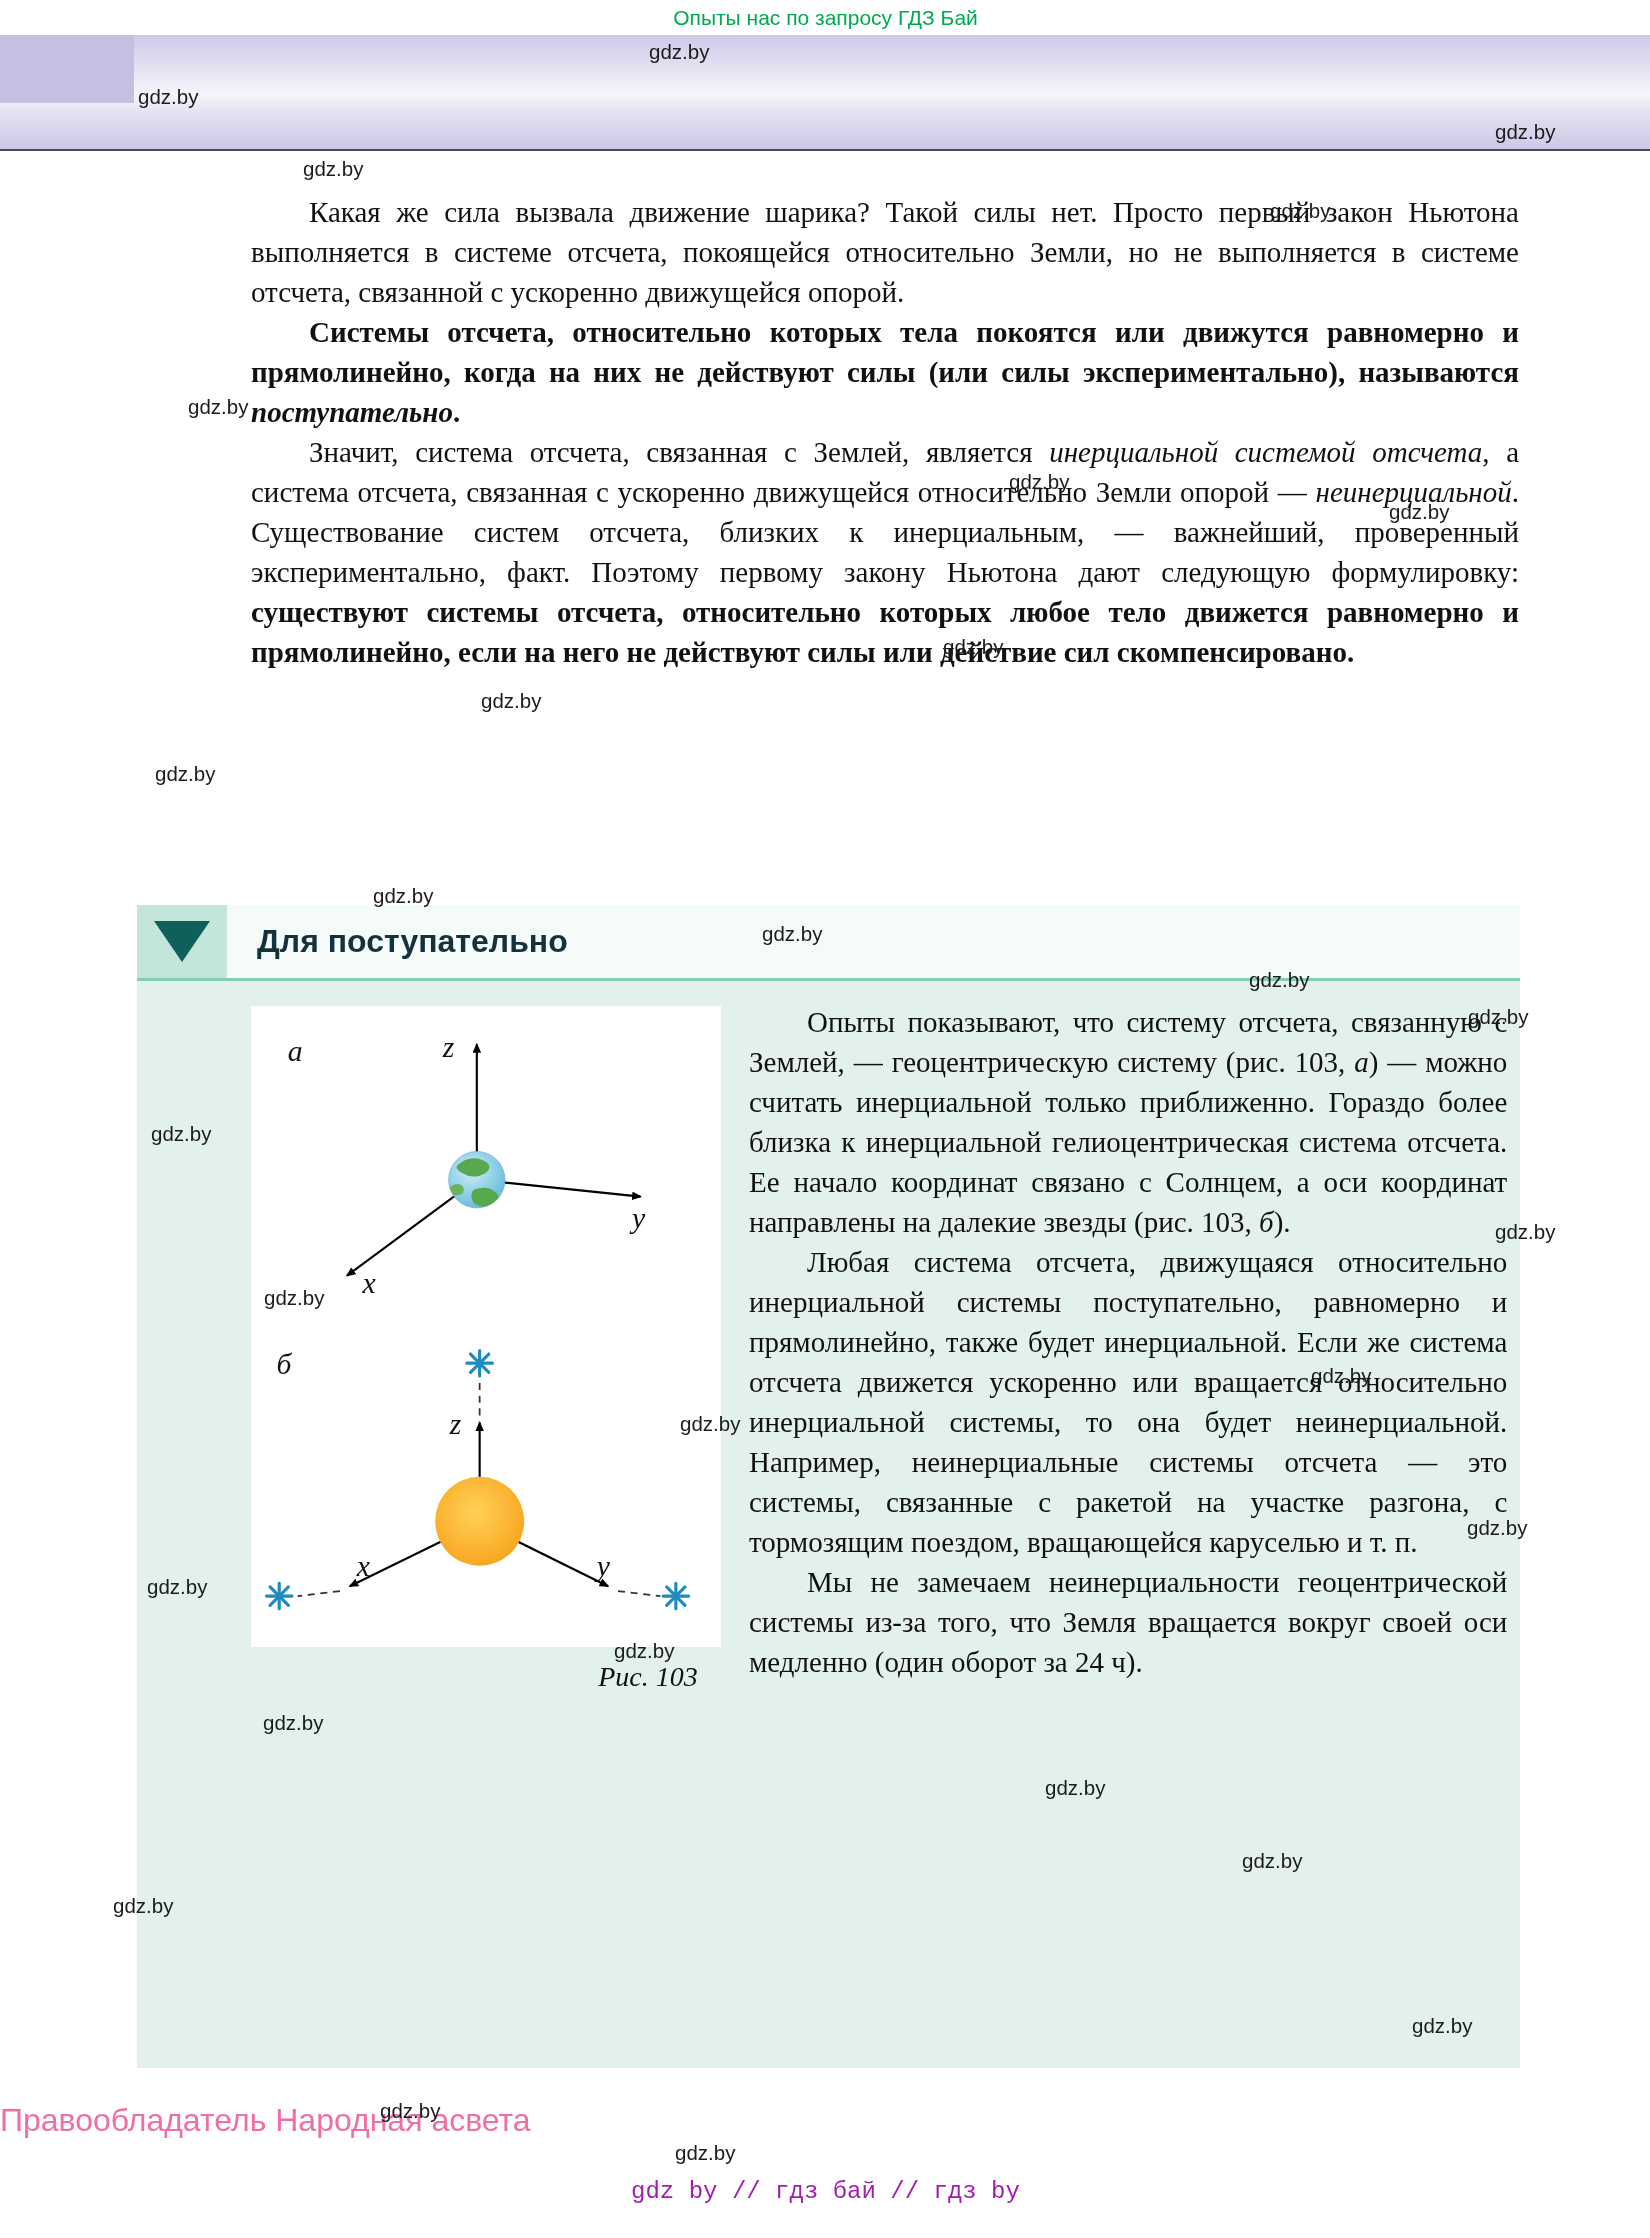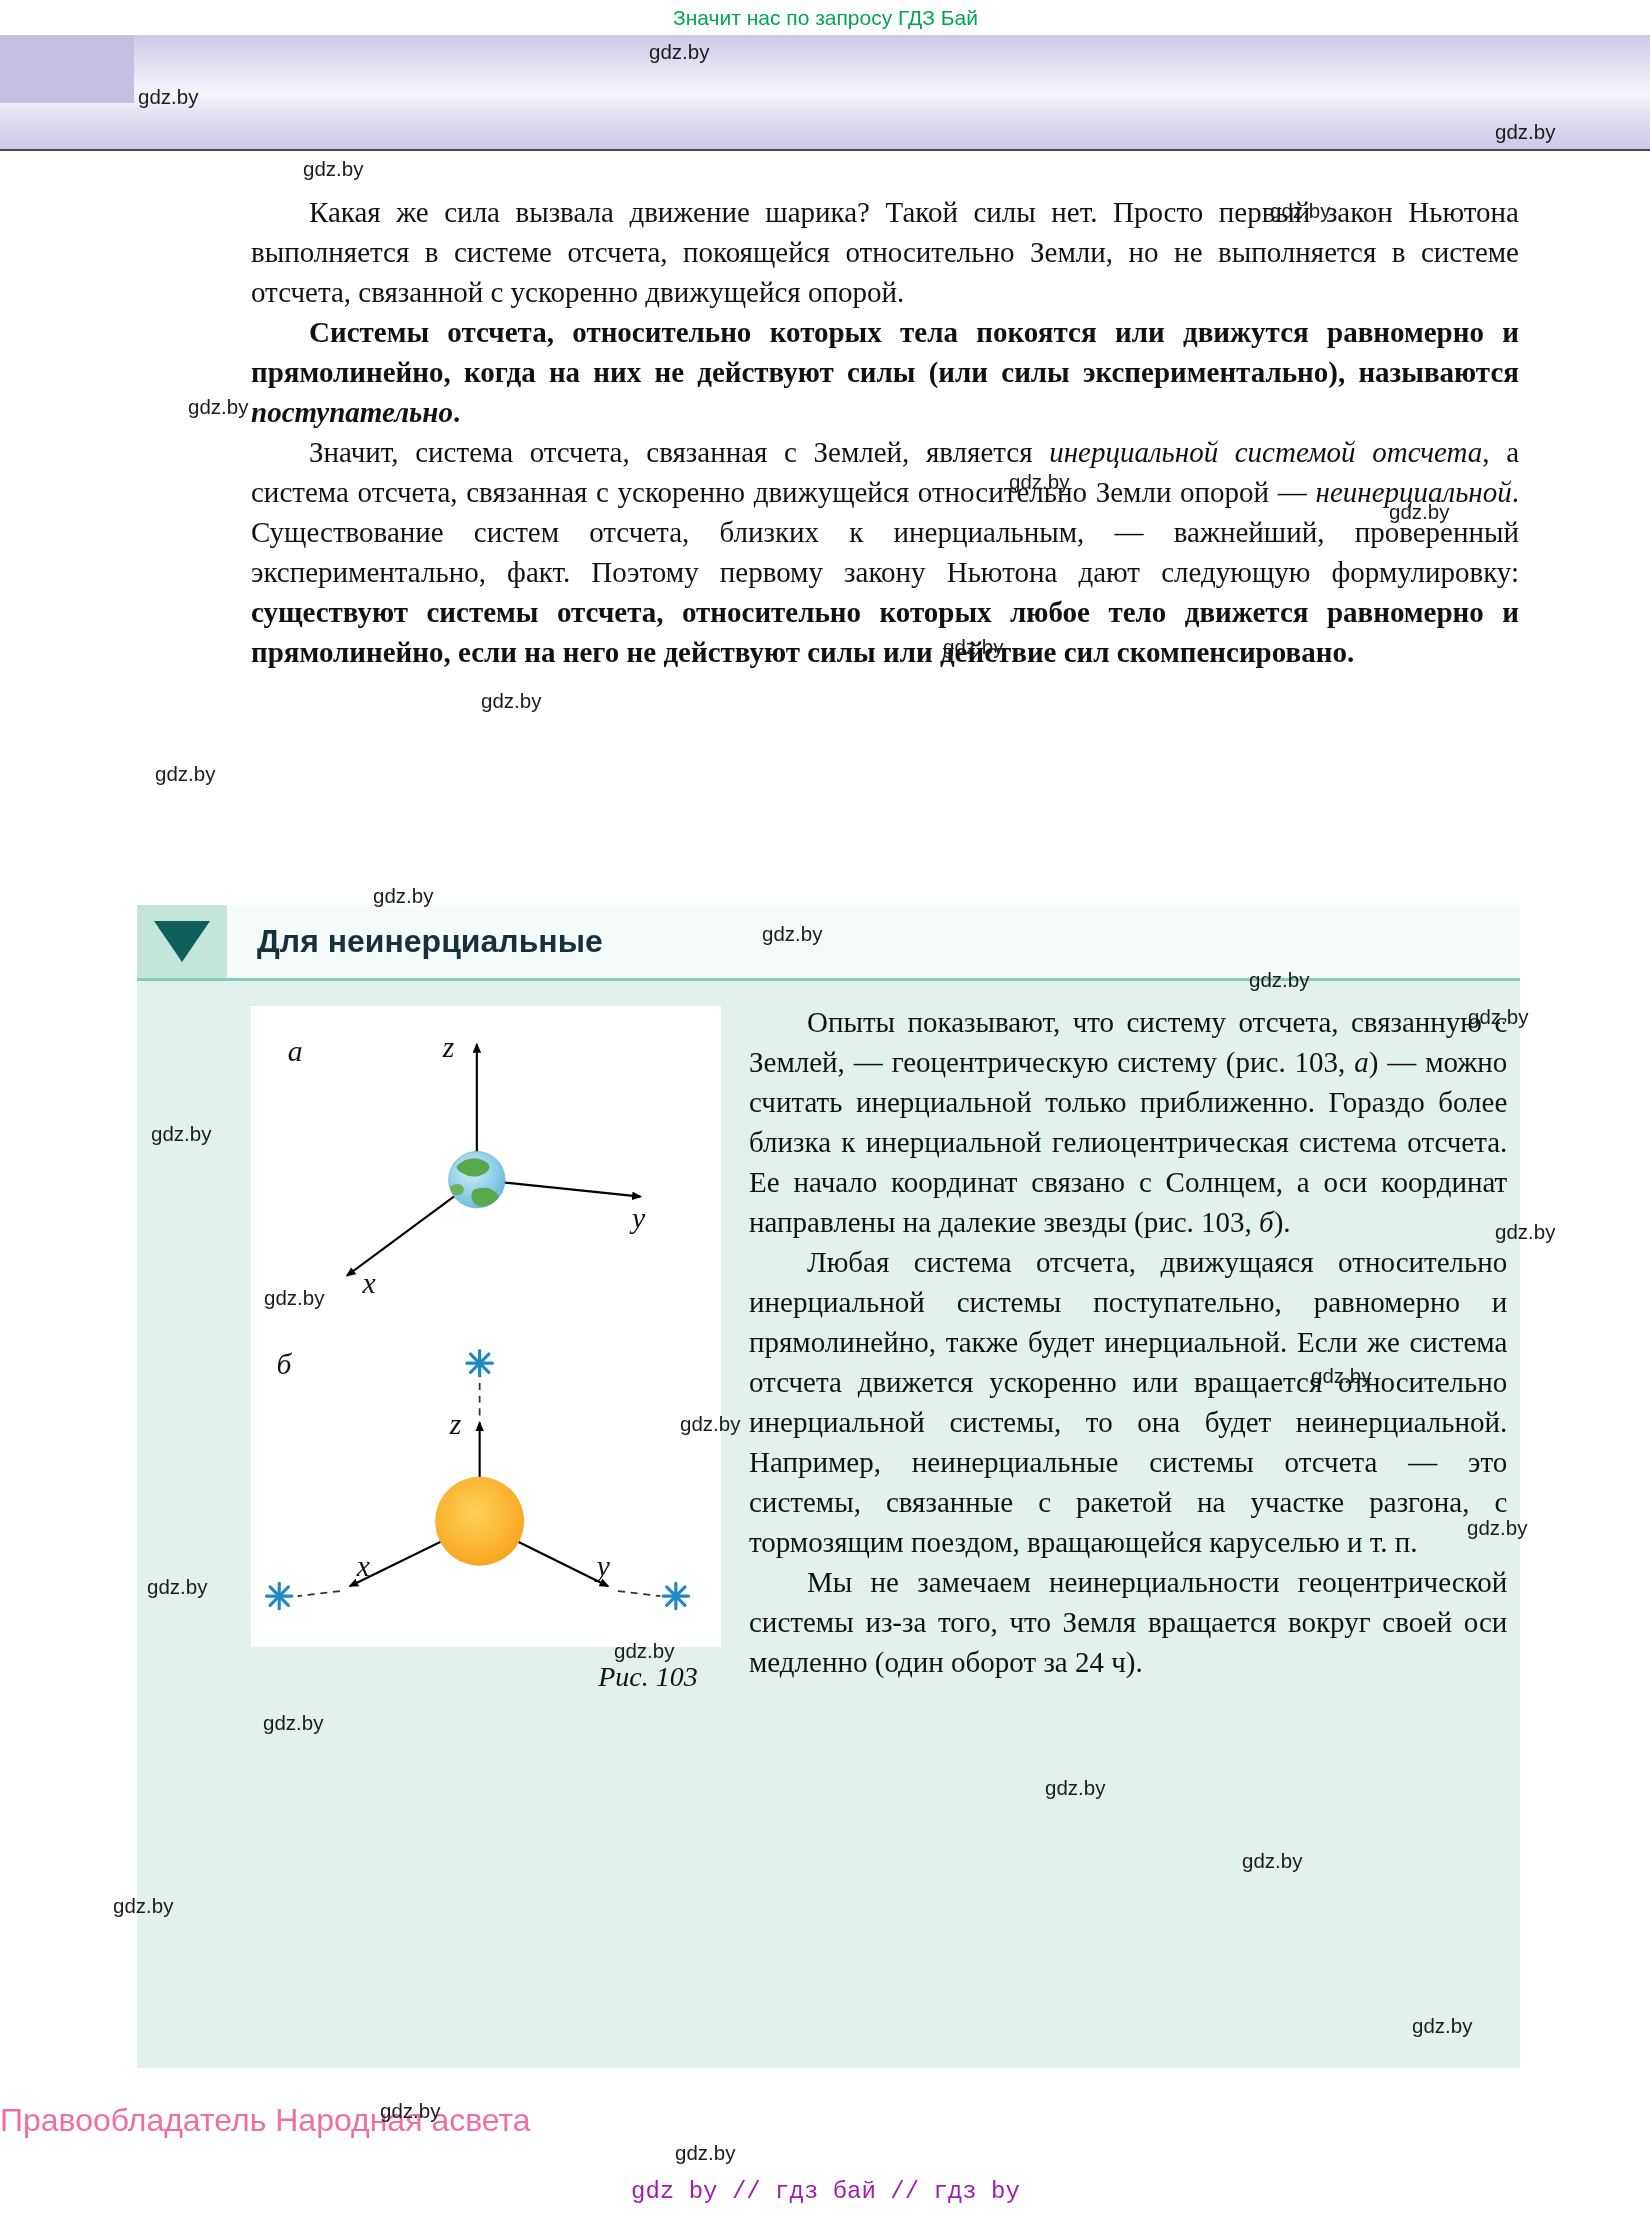--- a/index.html
+++ b/index.html
@@ -49,38 +49,38 @@
   .flbl{font-style:italic;font-size:42px;font-family:"Liberation Serif",serif;fill:#111;}
   
   .copyright{position:absolute;top:2102px;left:0;width:100%;text-align:left;
     font-family:"Liberation Sans",sans-serif;font-size:32px;color:#ef6ea6;}
   .bottom-links{position:absolute;top:2178px;left:0;width:100%;text-align:center;
     font-family:Liberation Mono, monospace;font-size:24px;color:#a21caf;cursor:pointer;}
 </style>
 </head>
 <body>
 
-<div class="green-banner">Значит нас по запросу ГДЗ Бай</div>
+<div class="green-banner">Опыты нас по запросу ГДЗ Бай</div>
 
 <div class="header-band">
   <div class="header-corner"></div>
 </div>
 
 <div class="main-text">
   <p><span>Какая же сила вызвала движение шарика? Такой силы нет. Просто первый закон Ньютона выполняется в системе отсчета, покоящейся относительно Земли, но не выполняется в системе отсчета, связанной с ускоренно движущейся опорой.</span></p>
   <p><span class="bold">Системы отсчета, относительно которых тела покоятся или движутся равномерно и прямолинейно, когда на них не действуют силы (или силы экспериментально), называются </span><span class="bi">поступательно</span><span class="bold">.</span></p>
   <p><span>Значит, система отсчета, связанная с Землей, является </span><span class="it">инерциальной системой отсчета</span><span>, а система отсчета, связанная с ускоренно движущейся относительно Земли опорой — </span><span class="it">неинерциальной</span><span>. Существование систем отсчета, близких к инерциальным, — важнейший, проверенный экспериментально, факт. Поэтому первому закону Ньютона дают следующую формулировку: </span><span class="bold">существуют системы отсчета, относительно которых любое тело движется равномерно и прямолинейно, если на него не действуют силы или действие сил скомпенсировано.</span></p>
 </div>
 
 <div class="curious">
   <div class="curious-header">
     <div class="tri-box">
       <div class="tri"></div>
     </div>
-    <div class="curious-title">Для неинерциальные</div>
+    <div class="curious-title">Для поступательно</div>
   </div>
   <div class="curious-body">
     <div class="fig-float">
       <div class="fig-box">
         <svg viewBox="0 0 666 908" width="470" height="641" style="font-size:41.5px">
           <defs>
             <marker id="arrow" markerWidth="14" markerHeight="12" refX="12" refY="6" orient="auto" markerUnits="userSpaceOnUse">
               <path d="M0,0 L14,6 L0,12 z" fill="#000"></path>
             </marker>
             <radialGradient id="gEarth" cx="40%" cy="35%" r="75%">

